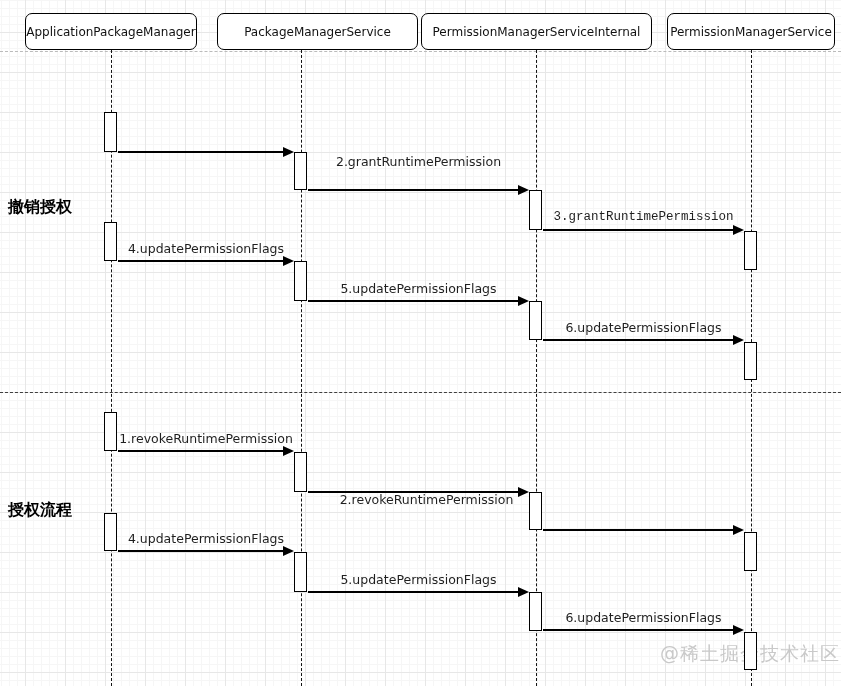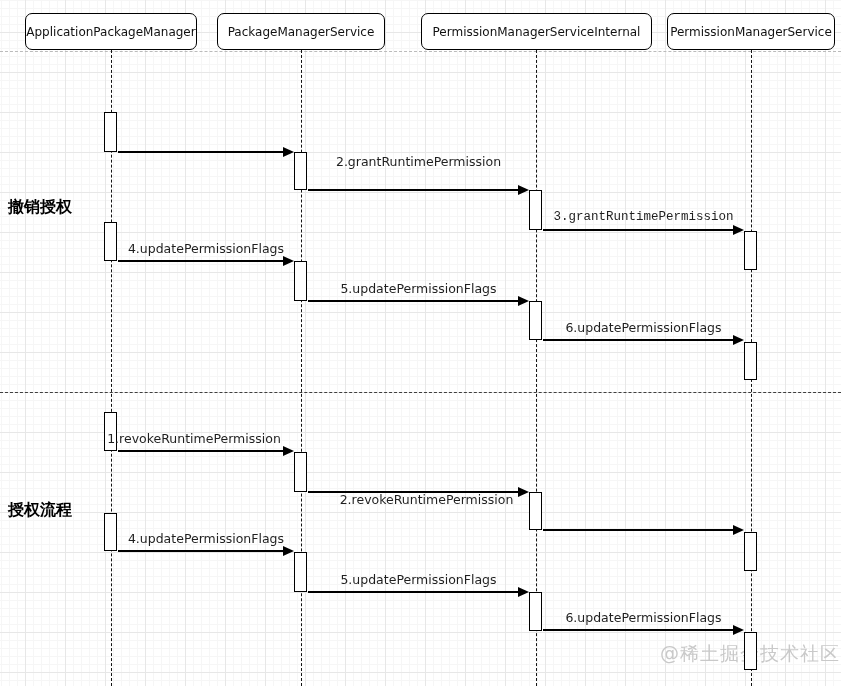--- a/index.html
+++ b/index.html
@@ -90,39 +90,39 @@
     <div class="msg-head" style="left: 283px; top: 256px;"></div>
     <div class="msg-label" style="left: 118px; top: 241px; width: 176px;">4.updatePermissionFlags</div>
     <div class="msg-line" style="left: 308px; top: 300px; width: 218px;"></div>
     <div class="msg-head" style="left: 518px; top: 296px;"></div>
     <div class="msg-label" style="left: 308px; top: 281px; width: 221px;">5.updatePermissionFlags</div>
     <div class="msg-line" style="left: 543px; top: 339px; width: 198px;"></div>
     <div class="msg-head" style="left: 733px; top: 335px;"></div>
     <div class="msg-label" style="left: 543px; top: 320px; width: 201px;">6.updatePermissionFlags</div>
     <div class="msg-line" style="left: 118px; top: 450px; width: 173px;"></div>
     <div class="msg-head" style="left: 283px; top: 446px;"></div>
-    <div class="msg-label" style="left: 106px; top: 431px; width: 176px;">1.revokeRuntimePermission</div>
+    <div class="msg-label" style="left: 118px; top: 431px; width: 176px;">1.revokeRuntimePermission</div>
     <div class="msg-line" style="left: 308px; top: 491px; width: 218px;"></div>
     <div class="msg-head" style="left: 518px; top: 487px;"></div>
     <div class="msg-label" style="left: 308px; top: 492px; width: 221px; margin-left: 8px;">2.revokeRuntimePermission</div>
     <div class="msg-line" style="left: 543px; top: 529px; width: 198px;"></div>
     <div class="msg-head" style="left: 733px; top: 525px;"></div>
     <div class="msg-line" style="left: 118px; top: 550px; width: 173px;"></div>
     <div class="msg-head" style="left: 283px; top: 546px;"></div>
     <div class="msg-label" style="left: 118px; top: 531px; width: 176px;">4.updatePermissionFlags</div>
     <div class="msg-line" style="left: 308px; top: 591px; width: 218px;"></div>
     <div class="msg-head" style="left: 518px; top: 587px;"></div>
     <div class="msg-label" style="left: 308px; top: 572px; width: 221px;">5.updatePermissionFlags</div>
     <div class="msg-line" style="left: 543px; top: 629px; width: 198px;"></div>
     <div class="msg-head" style="left: 733px; top: 625px;"></div>
     <div class="msg-label" style="left: 543px; top: 610px; width: 201px;">6.updatePermissionFlags</div>
     <div class="actor-box" style="left: 25px; width: 172px;">
       <span>ApplicationPackageManager</span>
     </div>
-    <div class="actor-box" style="left: 217px; width: 168px; justify-content: center;">
+    <div class="actor-box" style="left: 217px; width: 201px; justify-content: center;">
       <span>PackageManagerService</span>
     </div>
     <div class="actor-box" style="left: 667px; width: 168px;">
       <span>PermissionManagerService</span>
     </div>
     <div class="actor-box" style="left: 421px; width: 231px;">
       <span>PermissionManagerServiceInternal</span>
     </div>
     <div class="section-label" style="left: 8px; top: 197px;">撤销授权</div>
     <div class="section-label" style="left: 8px; top: 500px;">授权流程</div>

